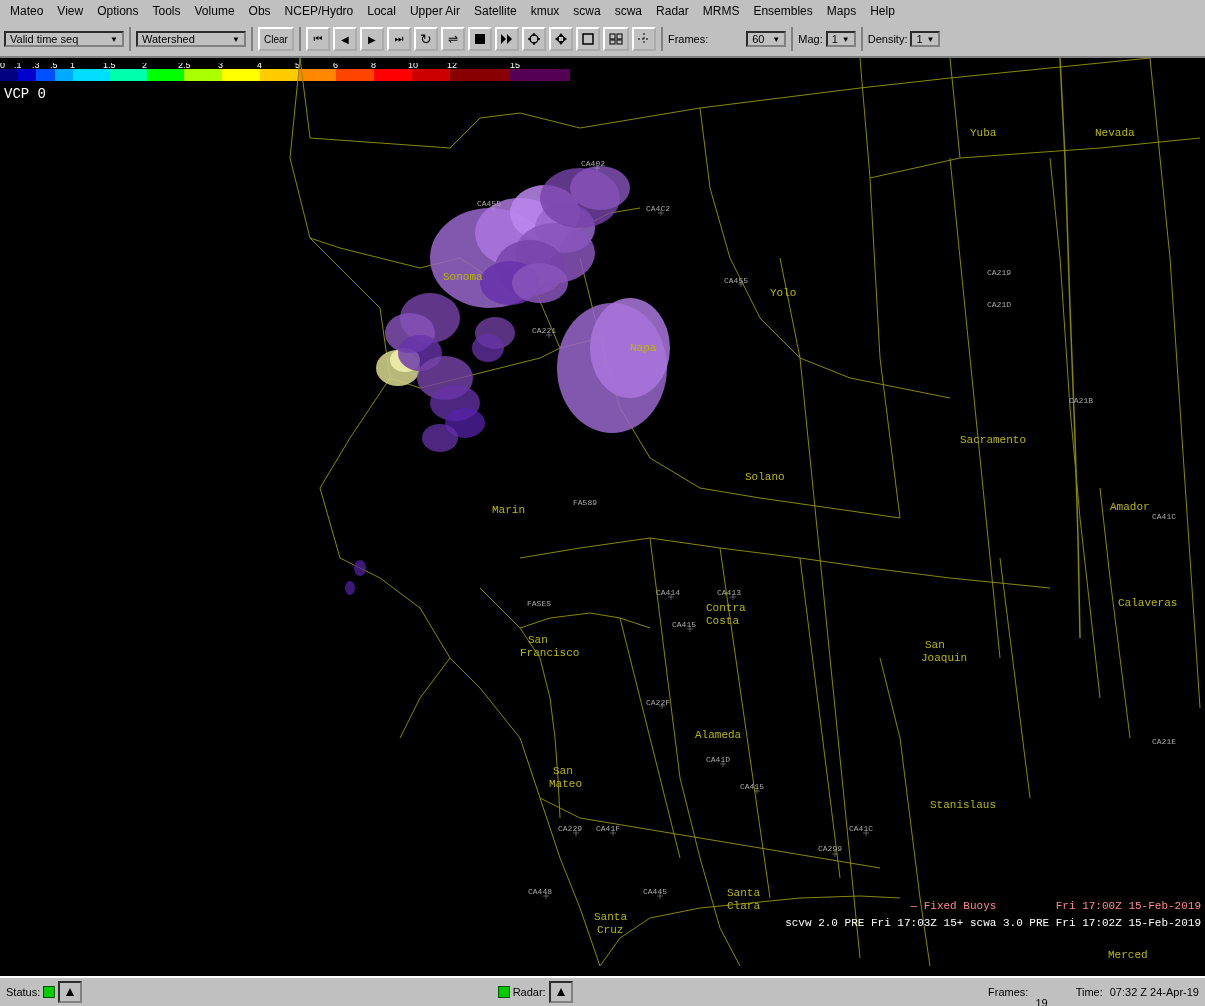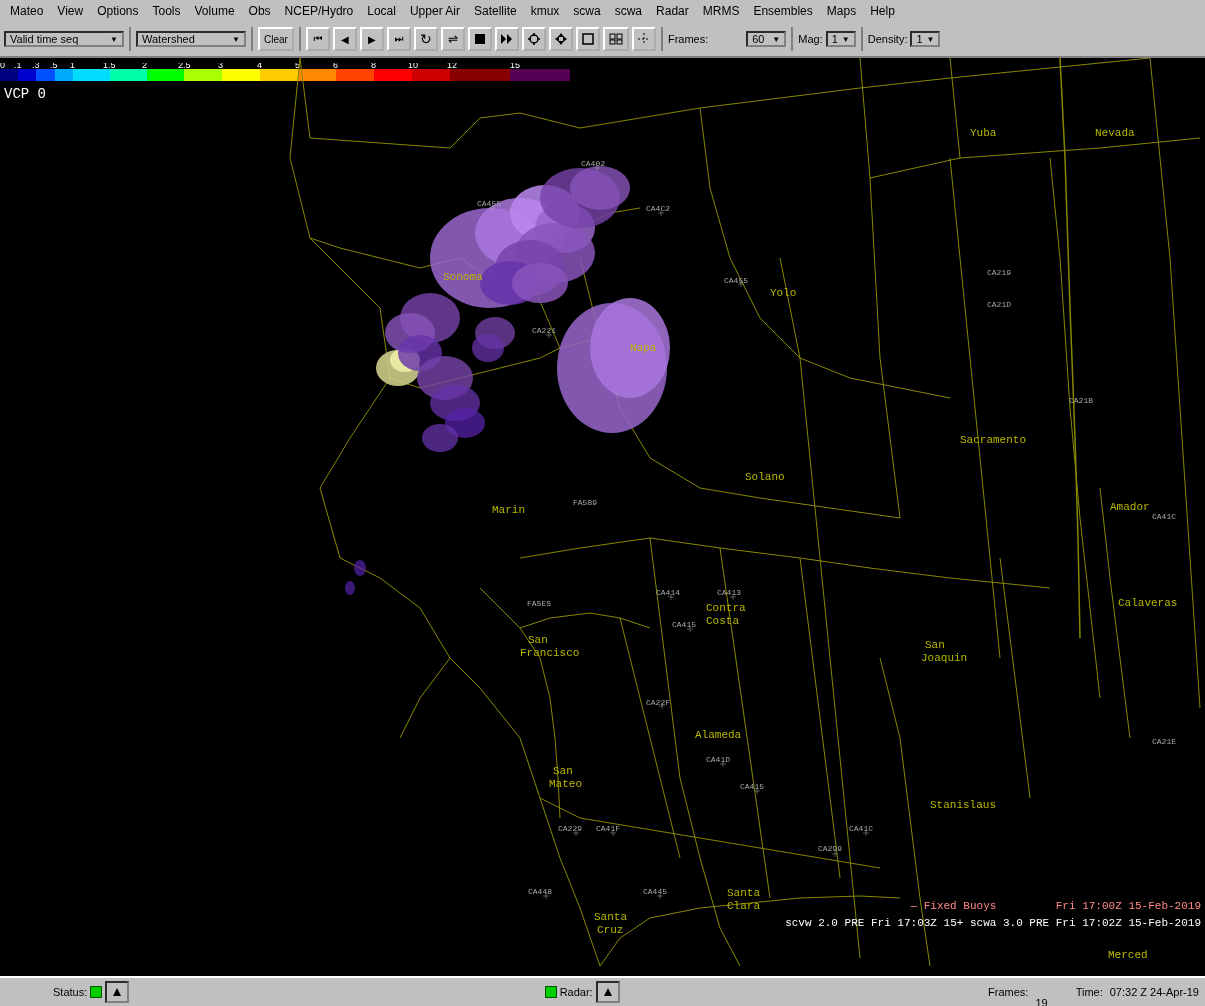--- a/index.html
+++ b/index.html
@@ -116,21 +116,20 @@
       gap: 4px;
       border-top: 2px solid #fff;
     }
     .status-section {
       display: flex;
       align-items: center;
       gap: 3px;
       font-size: 11px;
       font-family: Arial, sans-serif;
       color: #000;
-      margin-left: 47px;
     }
     .status-led {
       width: 12px;
       height: 12px;
       background: #00cc00;
       border: 1px solid #005500;
     }
     .status-indicator {
       width: 24px;
       height: 22px;

